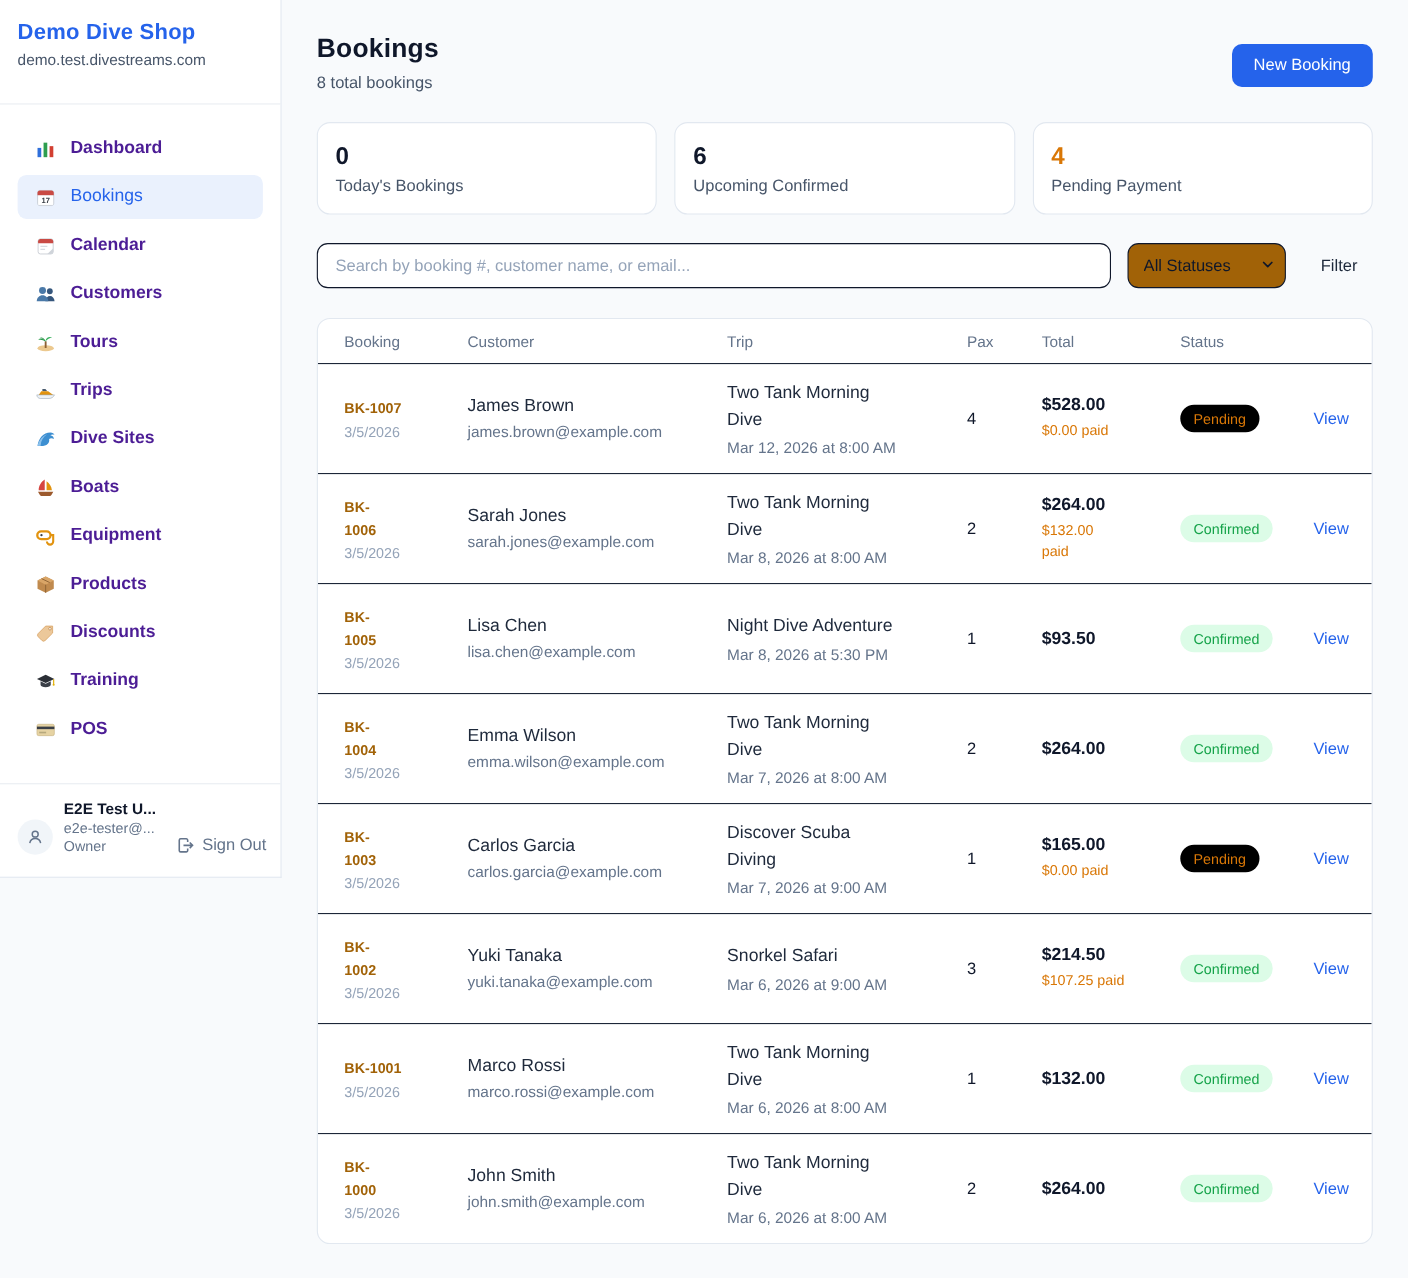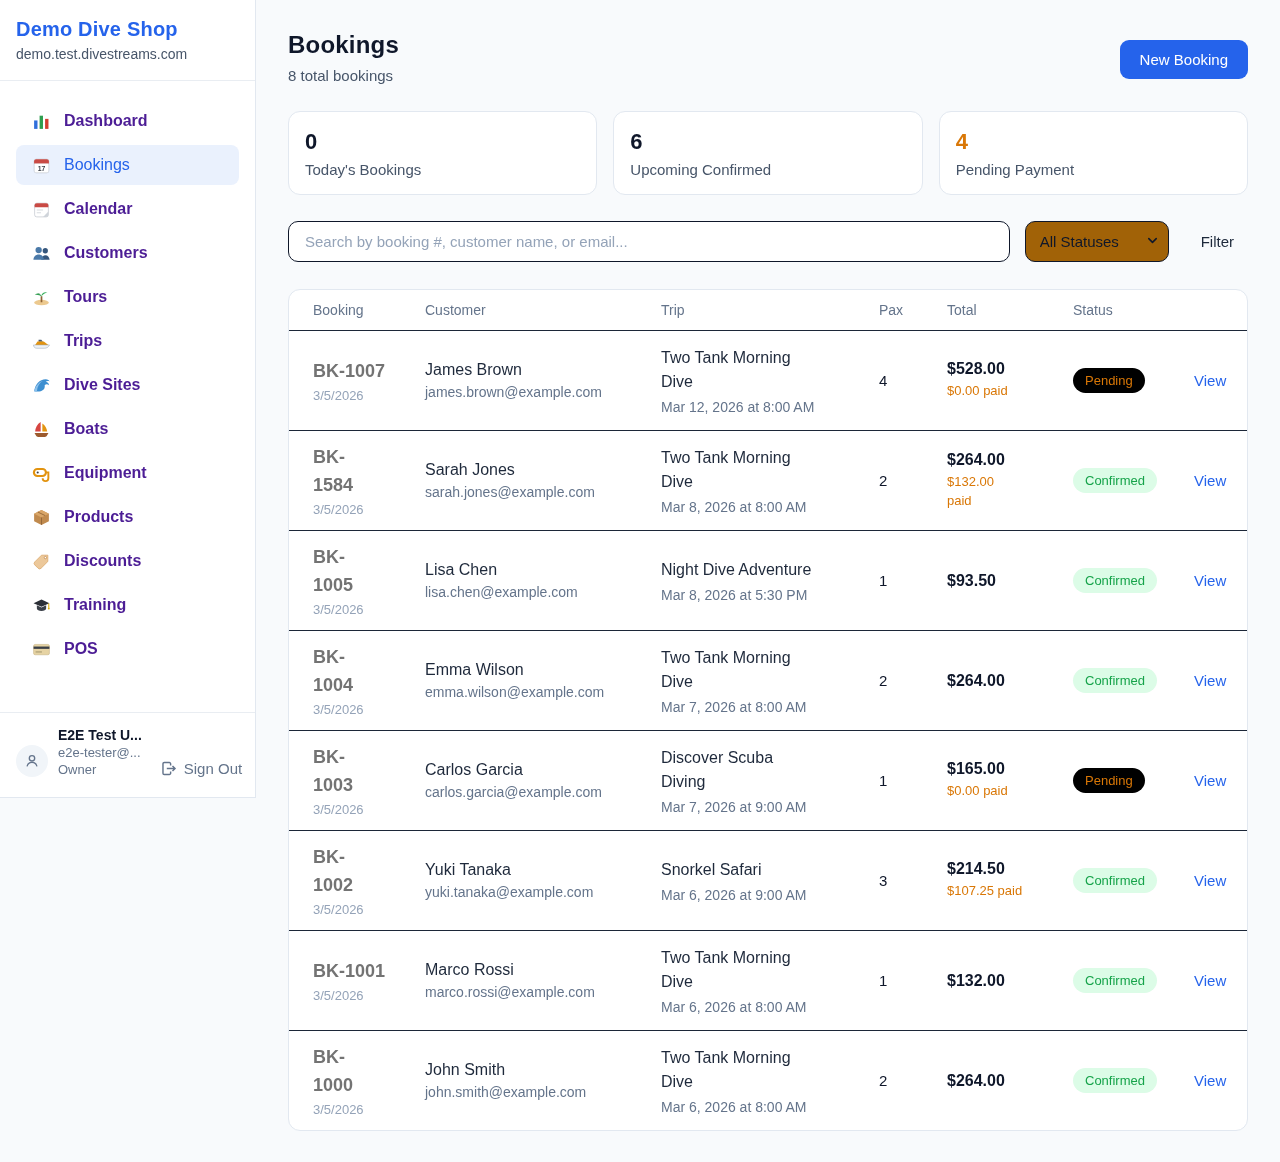--- a/index.html
+++ b/index.html
@@ -2,21 +2,21 @@
 <html><head>
 <meta charset="utf-8">
 <style>
   * { margin:0; padding:0; box-sizing:border-box; }
   html,body { width:1280px; height:1162px; overflow:hidden; background:#f8fafc;
               font-family:"Liberation Sans", sans-serif; color:#0f172a; }
 
   
   .sidebar { position:absolute; left:0; top:0; width:256px; height:798px;
              background:#ffffff; border-right:1px solid #e2e8f0; border-bottom:1px solid #e2e8f0; }
-  .brand { padding:18px 16px 18px 16px; border-bottom:1px solid #e9edf2; }
+  .brand { padding:18px 16px 32px 16px; border-bottom:1px solid #e9edf2; }
   .brand-name { color:#2563eb; font-size:20px; font-weight:bold; letter-spacing:.2px; }
   .brand-domain { color:#475569; font-size:14px; margin-top:5px; }
   .nav { padding:20px 16px 10px 16px; }
   .nav-item { display:flex; align-items:center; gap:13px; height:40px; padding:0 16px;
               border-radius:8px; margin-bottom:4px; font-size:16px; color:#4c1d95; cursor:pointer;font-weight:bold; }
   .nav-item.active { background:#eaf1fd; color:#2563eb; font-weight:500; }
   .nav-item .ni { width:19px; height:19px; flex:0 0 19px; }
   .user-box { position:absolute; left:0; bottom:0; width:100%; border-top:1px solid #e9edf2;
               padding:14px 16px 20px 16px; display:flex; align-items:flex-end; }
   .avatar { width:32px; height:32px; border-radius:50%; background:#f1f5f9;
@@ -55,21 +55,21 @@
   .select-chevron { position:absolute; right:10px; top:13px; pointer-events:none; }
   .filter-btn { background:none; border:none; font-size:15px; color:#1e293b; font-weight:500;
                 margin-left:17px; margin-right:14px; cursor:pointer; font-family:"Liberation Sans", sans-serif; }
 
   
   .table-card { background:#fff; border:1px solid #e2e8f0; border-radius:12px; margin-top:27px; overflow:hidden; }
   .tgrid { display:grid; grid-template-columns:112px 236px 218px 68px 126px 108px auto; padding:0 24px; }
   .thead { height:40px; align-items:center; }
   .th { font-size:14px; color:#64748b; font-weight:500; }
   .trow { min-height:100px; align-items:center; border-top:1px solid #1c2738; padding-top:12px; padding-bottom:12px; }
-  .bk-id { display:block; color:#737373; font-size:18px; font-weight:bold; line-height:1.55; cursor:pointer; }
+  .bk-id { display:block; color:#a16207; font-size:13px; font-weight:bold; line-height:1.55; cursor:pointer; }
   .id-wrap { max-width:40px; }
   .bk-date { font-size:13px; color:#94a3b8; margin-top:3px; }
   .cust-name { font-size:16px; color:#1e293b; }
   .cust-email { font-size:14px; color:#64748b; margin-top:5px; }
   .trip-name { font-size:16px; font-weight:400; color:#1e293b; line-height:1.5; }
   .trip-narrow .trip-name { max-width:150px; }
   .trip-date { font-size:14px; color:#64748b; margin-top:5px; }
   .pax { font-size:15px; color:#0f172a; }
   .total { font-size:16px; font-weight:bold; color:#0f172a; }
   .paid { font-size:13px; color:#d97706; margin-top:4px; line-height:1.45; }
@@ -288,21 +288,21 @@
       <div>
           <div class="total">$528.00</div>
            <div class="paid">$0.00 paid</div>
         </div>
       <div><span class="badge pending">Pending</span></div>
       <div><span class="view-link">View</span></div>
     </div>
 
     <div class="tgrid trow trip-narrow">
       <div>
-          <span class="bk-id id-wrap">BK-1584</span>
+          <span class="bk-id id-wrap">BK-1006</span>
            <div class="bk-date">3/5/2026</div>
         </div>
       <div>
           <div class="cust-name">Sarah Jones</div>
            <div class="cust-email">sarah.jones@example.com</div>
         </div>
       <div>
           <div class="trip-name">Two Tank Morning Dive</div>
            <div class="trip-date">Mar 8, 2026 at 8:00 AM</div>
         </div>

